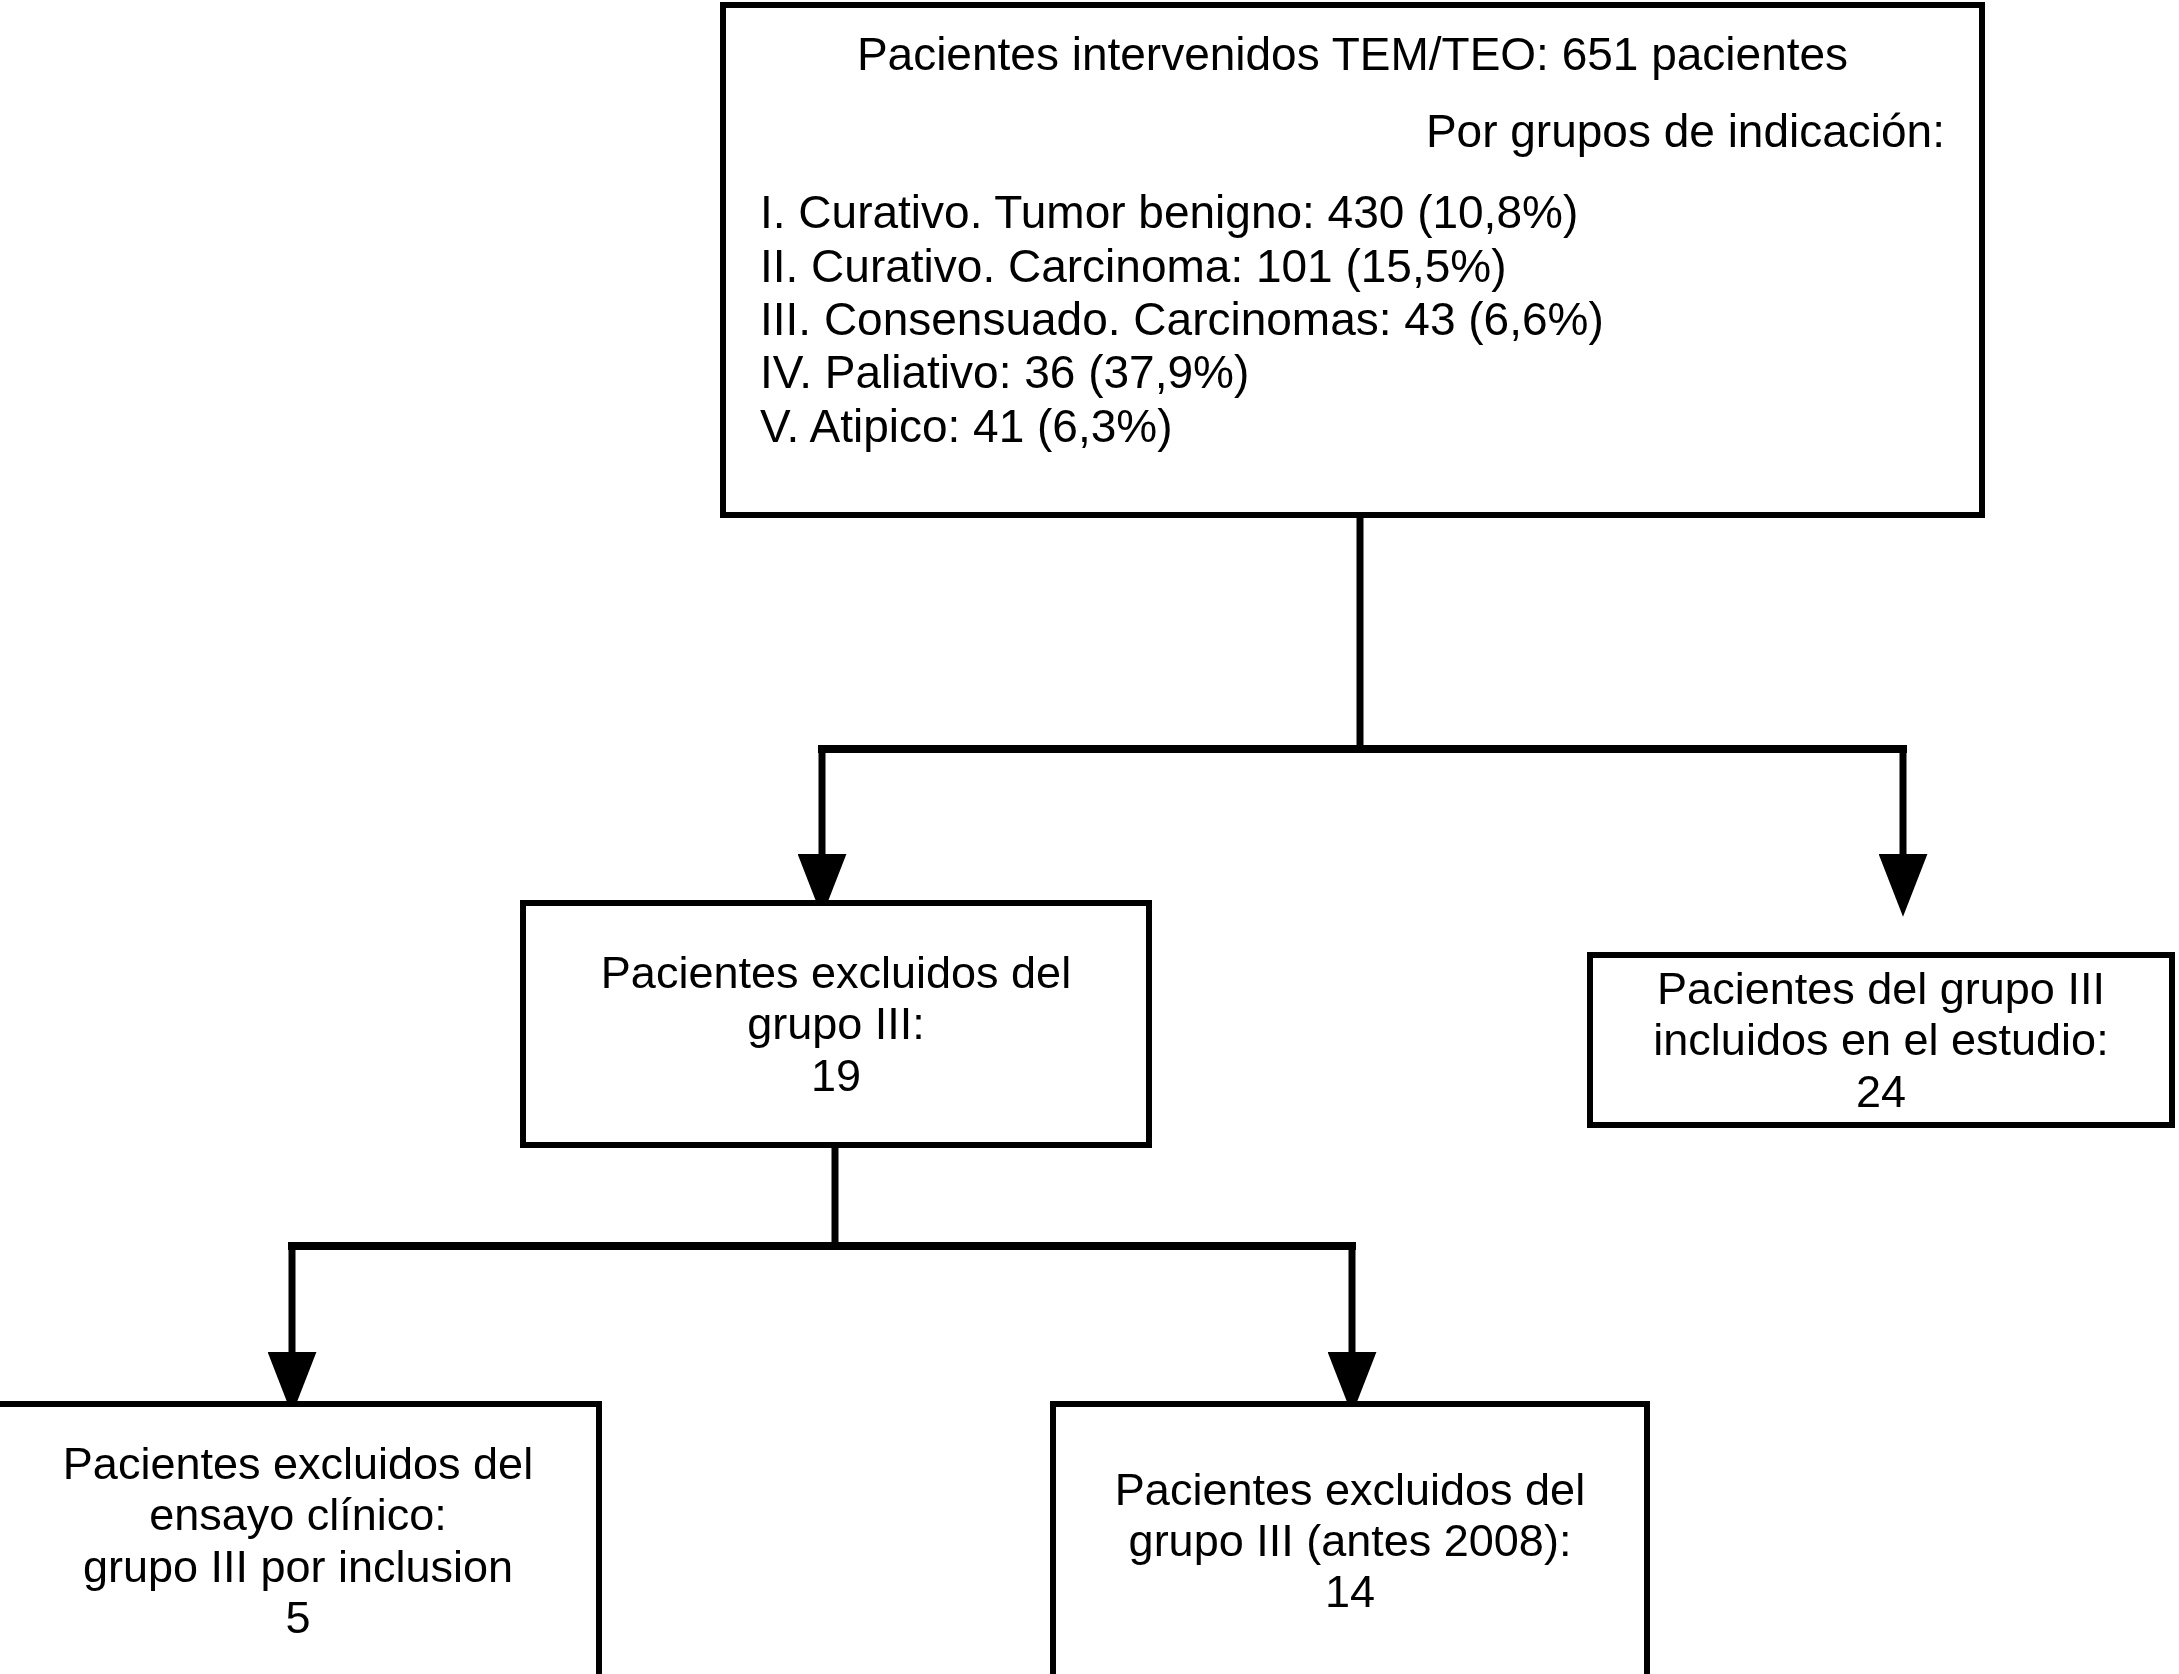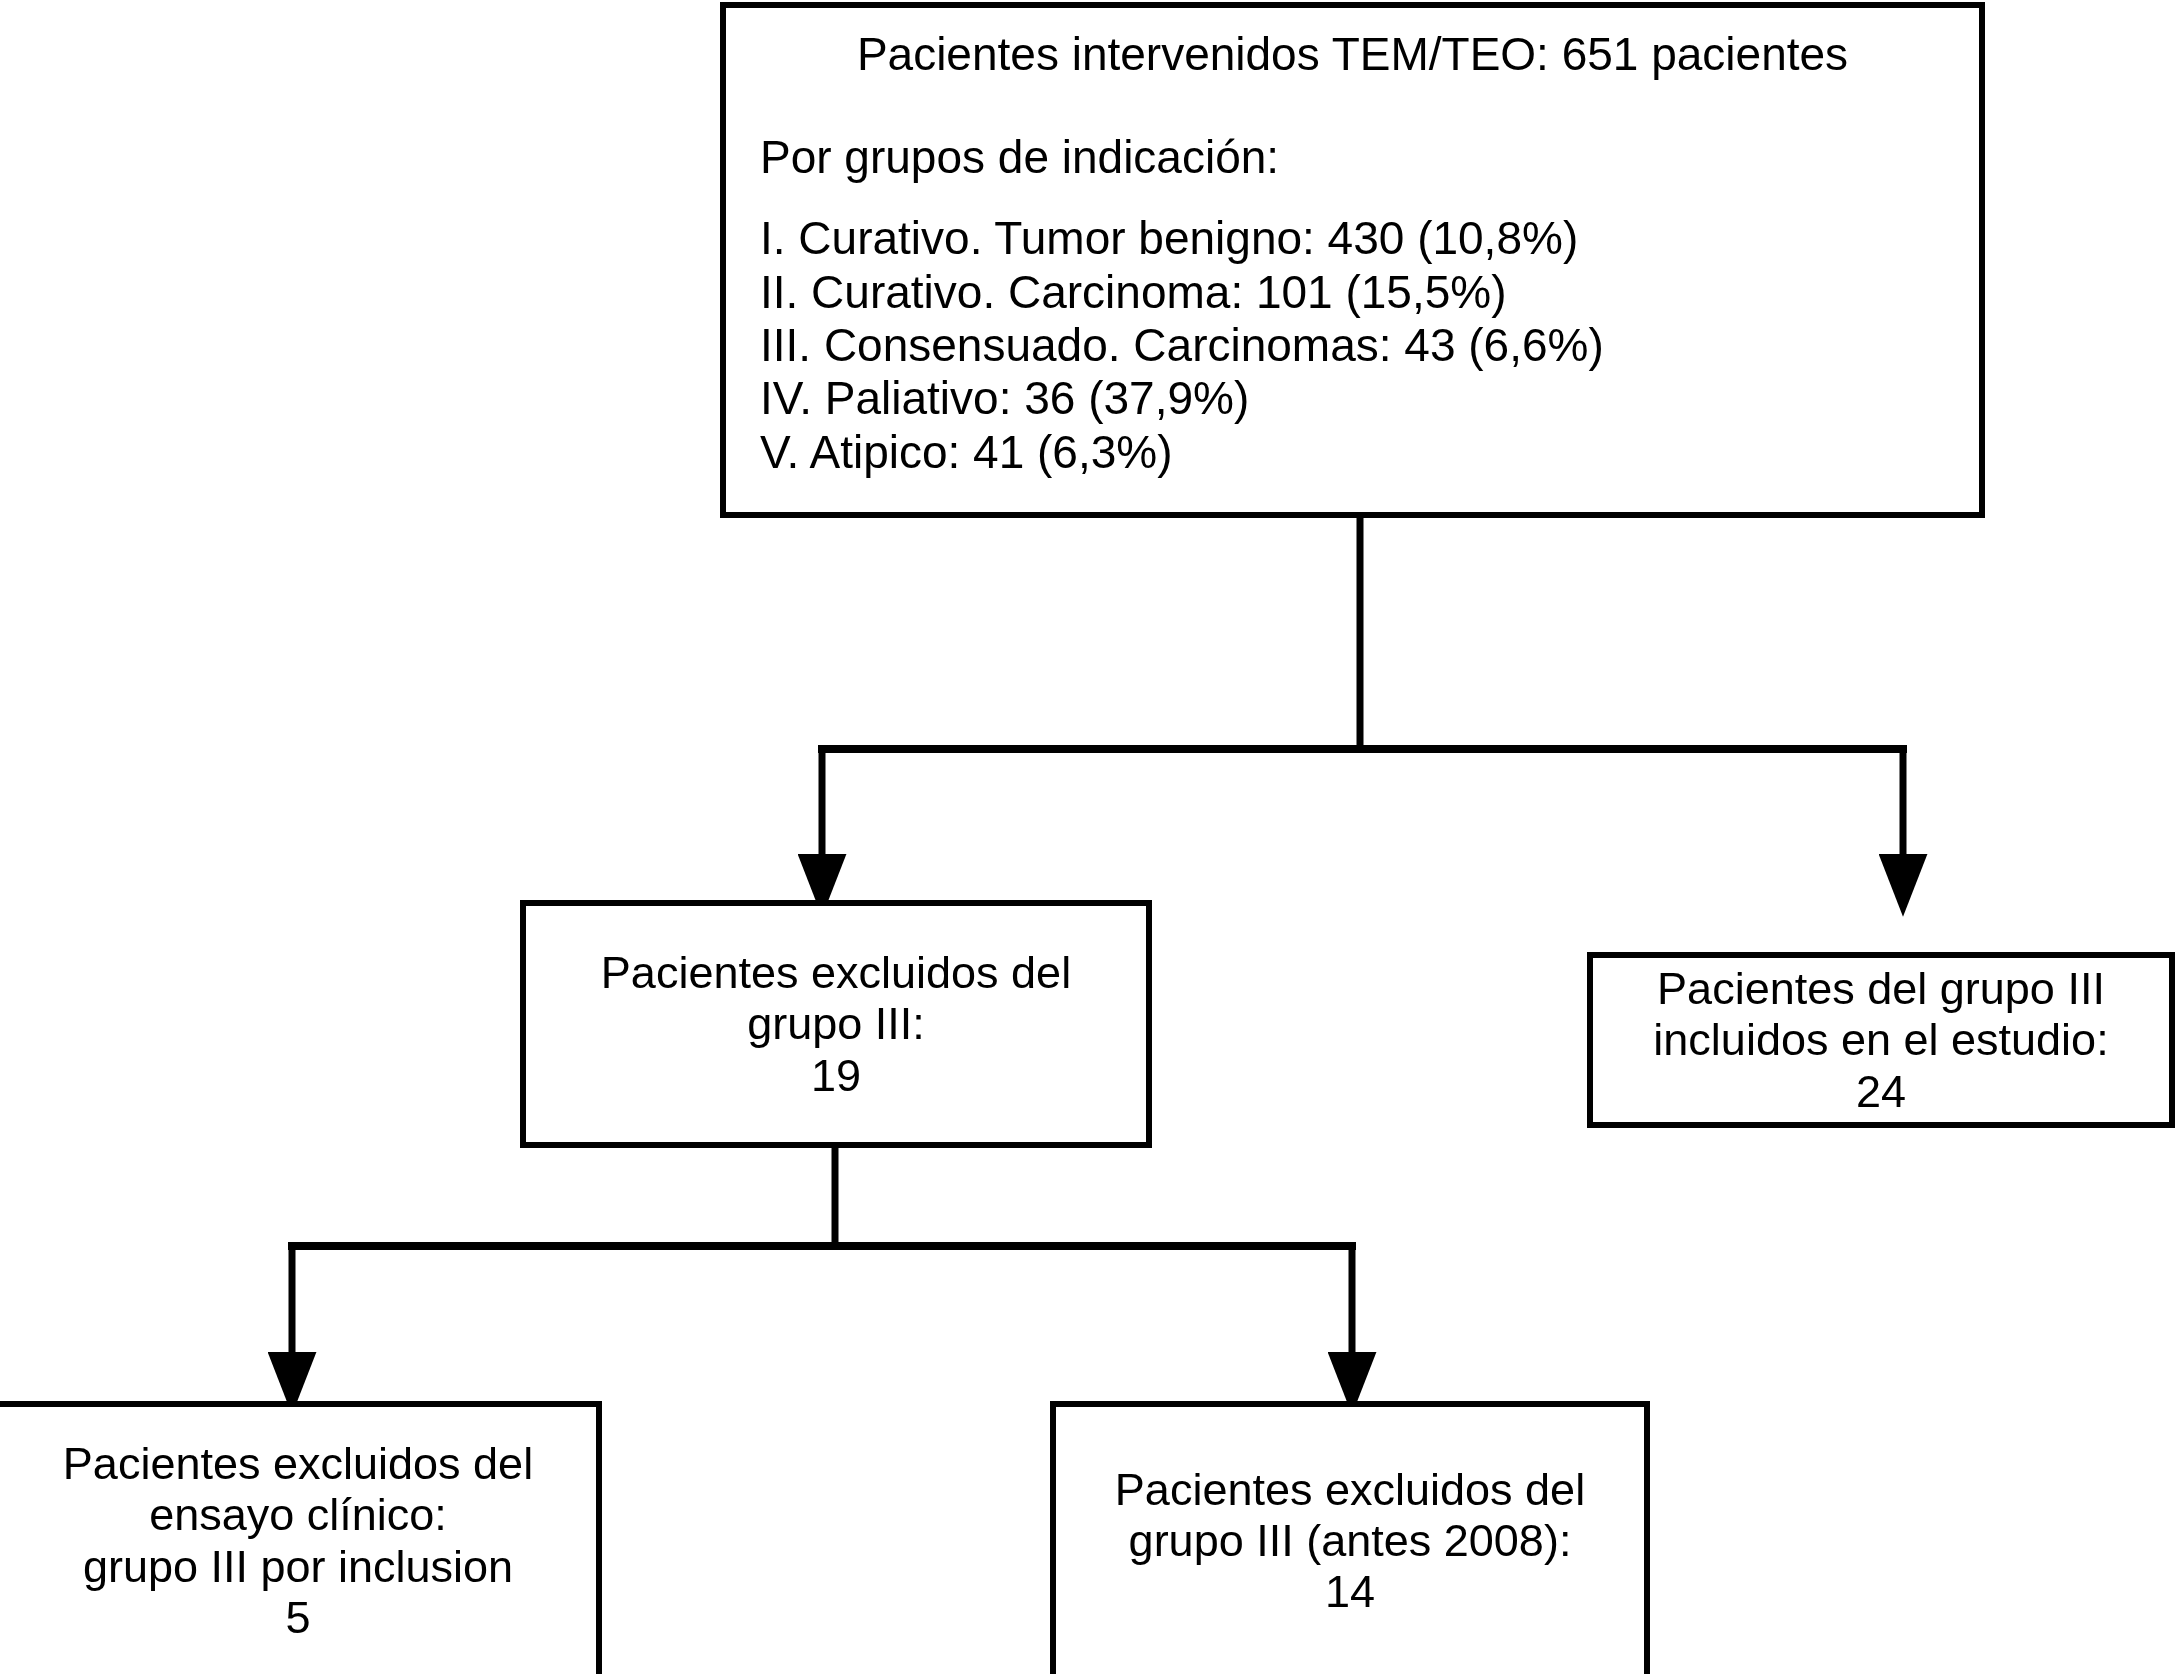--- a/index.html
+++ b/index.html
@@ -40,25 +40,25 @@
     top: 2px;
     width: 1265px;
     height: 516px;
     justify-content: flex-start;
     padding: 22px 34px 0 34px;
   }
   #box-root .root-title {
     text-align: center;
     font-size: 46px;
     line-height: 1.08;
-    margin-bottom: 53px;
+    margin-bottom: 27px;
     white-space: nowrap;
   }
   #box-root .root-subtitle {
-    text-align: left;
+    text-align: right;
     font-size: 46px;
     line-height: 1.08;
     margin-bottom: 30px;
     white-space: nowrap;
   }
   #box-root .group-list {
     text-align: left;
     font-size: 46px;
     line-height: 1.16;
   }

